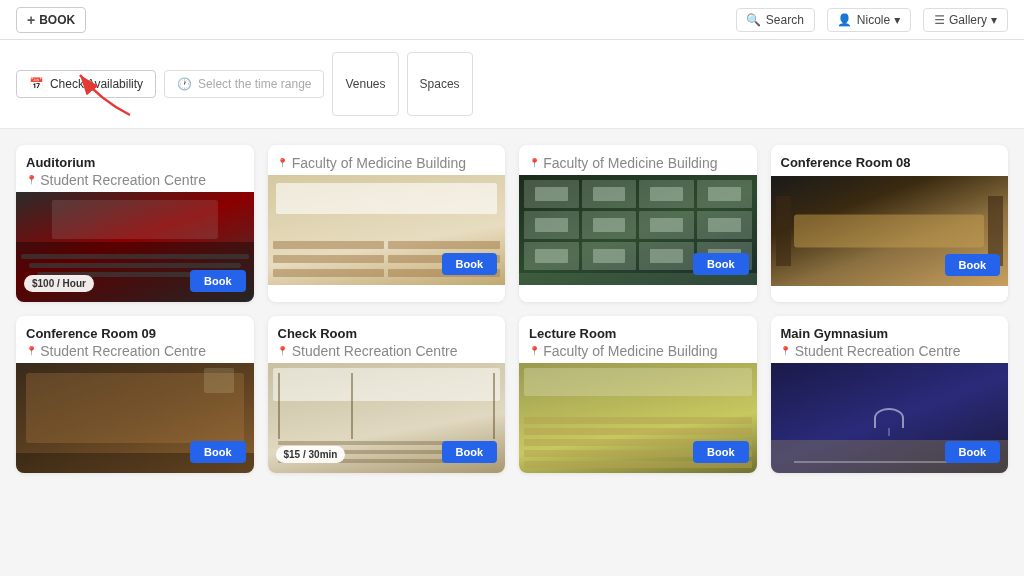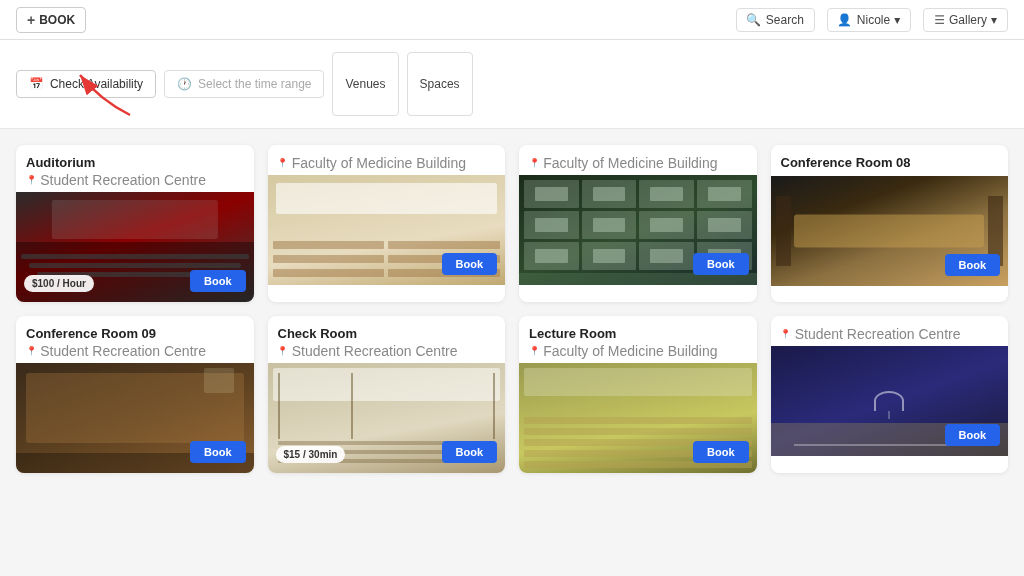--- a/index.html
+++ b/index.html
@@ -375,20 +375,21 @@
               <div style="height:7px;background:rgba(180,160,80,0.5);border-radius:1px;"></div>
         </div>
       </div>
         </div>
 
         <button class="book-btn-card">Book</button>
       </div>
     </div>
     <div class="card">
       <div class="card-info">
+        <div class="card-title">Main Gymnasium</div>
         <div class="card-location">Student Recreation Centre</div>
       </div>
       <div class="card-img-wrap">
         <div class="img-placeholder">
 
       <div style="position:absolute;top:0;left:0;right:0;bottom:0;background:linear-gradient(160deg,#1a1a4a 0%,#2a2a7a 50%,#1a1a3a 100%);">
         <div style="position:absolute;top:50%;left:50%;transform:translate(-50%,-50%);">
           <div style="width:30px;height:20px;border:2px solid rgba(255,255,255,0.5);border-bottom:none;border-radius:50% 50% 0 0;position:relative;">
             <div style="position:absolute;bottom:-8px;left:50%;transform:translateX(-50%);width:1px;height:8px;background:rgba(255,255,255,0.5);"></div>
           </div>

